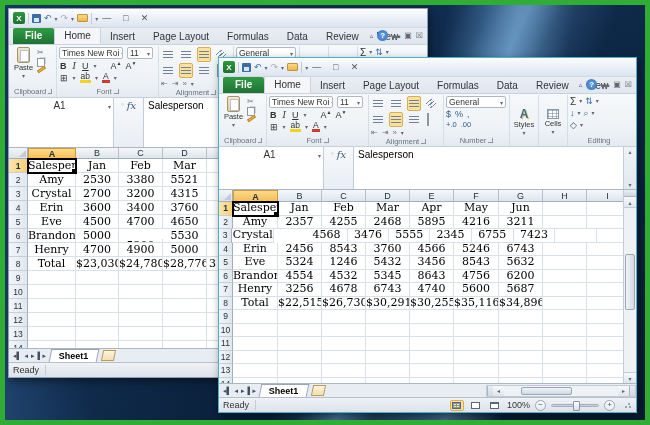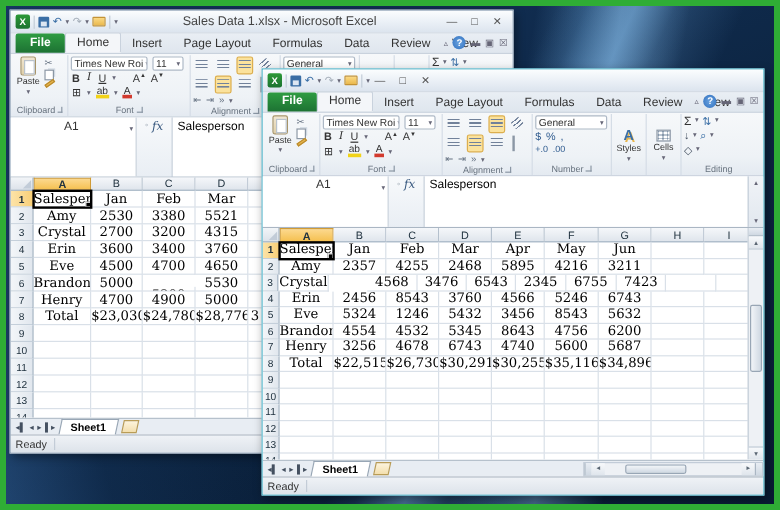--- a/index.html
+++ b/index.html
@@ -173,21 +173,20 @@
       <span class="qat-sep"></span>
       <span class="floppy"></span>
       <span class="qicon">↶</span>
             <span class="tiny-caret">▾</span>
       <span class="qicon dim">↷</span>
             <span class="tiny-caret">▾</span>
       <span class="folder"></span>
       <span class="qat-sep"></span>
       <span class="tiny-caret">▾</span>
     </span>
-    <span class="win-title">Sales Data 1.xlsx - Microsoft Excel</span>
     <span class="win-controls">
       <span class="wc">—</span>
       <span class="wc">□</span>
       <span class="wc">✕</span>
     </span>
   </div>
   <div class="tabrow">
     <span class="tab file">File</span>
     <span class="tab active">Home</span>
     <span class="tab">Insert</span>
@@ -795,21 +794,21 @@
             <div class="g-cell" style="width: 45px;">4216</div>
             <div class="g-cell" style="width: 44px;">3211</div>
             <div class="g-cell" style="width: 44px;"></div>
             <div class="g-cell" style="width: 42px;"></div>
           </div>
           <div class="g-row">
             <div class="g-rn" style="width: 14px;">3</div>
             <div class="g-cell" style="width: 45px;">Crystal</div>
             <div class="g-cell" style="width: 44px; margin-left: 32px;">4568</div>
             <div class="g-cell" style="width: 44px;">3476</div>
-            <div class="g-cell" style="width: 44px;">6543</div>
+            <div class="g-cell" style="width: 44px;">5555</div>
             <div class="g-cell" style="width: 44px;">2345</div>
             <div class="g-cell" style="width: 45px;">6755</div>
             <div class="g-cell" style="width: 44px;">7423</div>
             <div class="g-cell" style="width: 44px;"></div>
             <div class="g-cell" style="width: 42px;"></div>
           </div>
           <div class="g-row">
             <div class="g-rn" style="width: 14px;">4</div>
             <div class="g-cell" style="width: 45px;">Erin</div>
             <div class="g-cell" style="width: 44px;">2456</div>
@@ -965,16 +964,34 @@
       <span class="hs-track">
               <span class="hs-thumb"></span>
             </span>
       <span class="hs-btn">▸</span>
       <span class="hs-split"></span>
     </span>
   </div>
   <div class="statusbar">
     <span>Ready</span>
     <span class="status-sep"></span>
+    <span class="zoom-cluster">
+      <span class="view-btn active">
+              <span class="vb-ic"></span>
+            </span>
+      <span class="view-btn">
+              <span class="vb-ic2"></span>
+            </span>
+      <span class="view-btn">
+              <span class="vb-ic3"></span>
+            </span>
+      <span class="zoom-label">100%</span>
+      <span class="zbtn">−</span>
+      <span class="zslider">
+              <span class="zthumb"></span>
+            </span>
+      <span class="zbtn">+</span>
+      <span class="grip"></span>
+    </span>
   </div>
 </div>
     </div>
 </div>
 
 </body></html>

